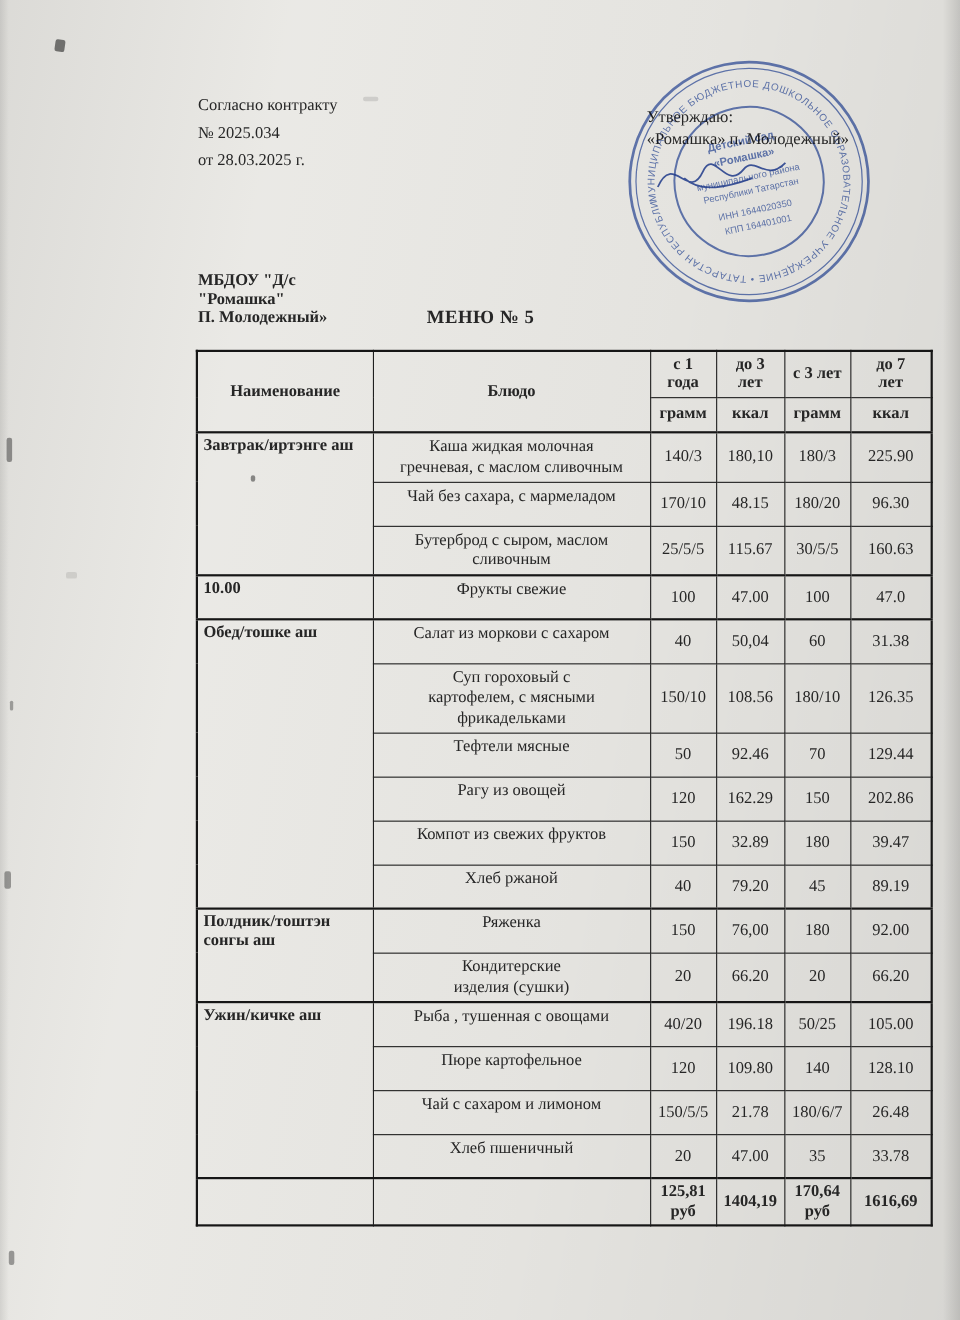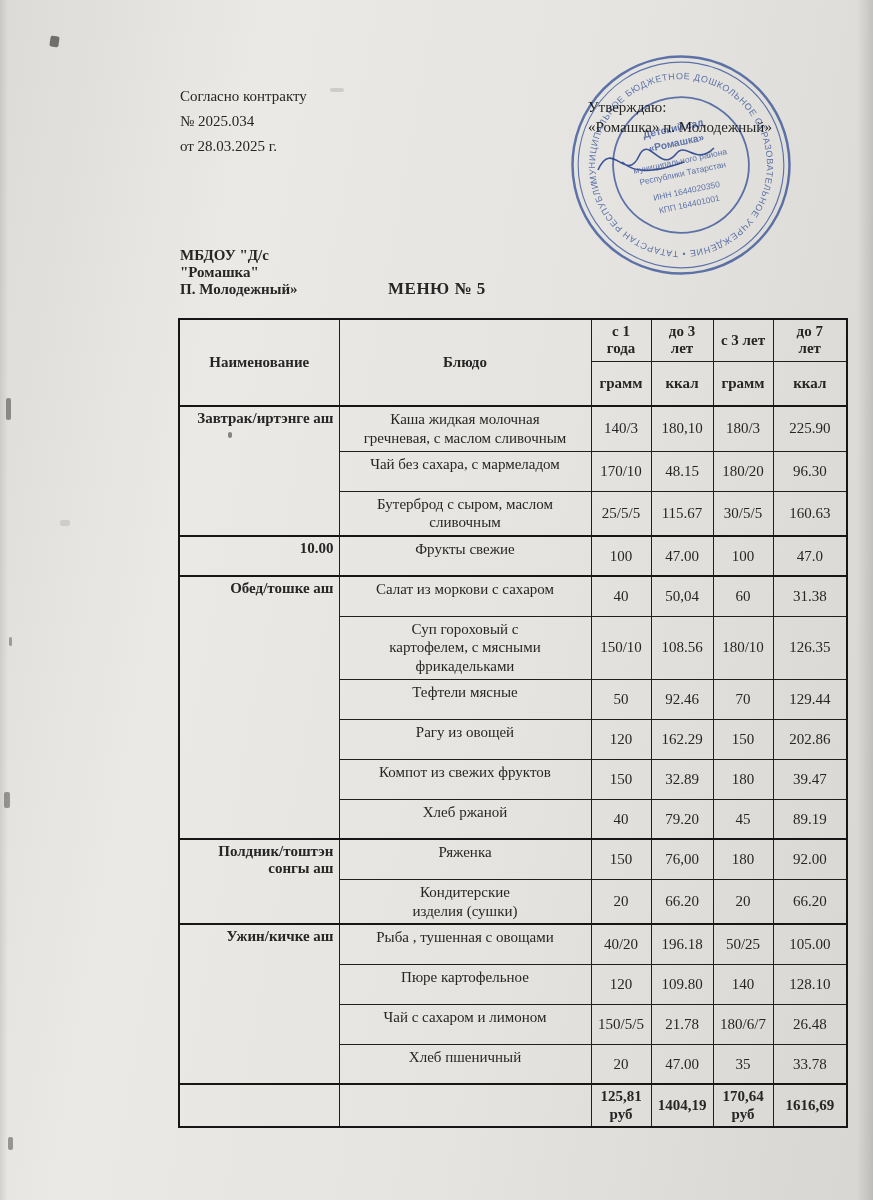--- a/index.html
+++ b/index.html
@@ -32,23 +32,23 @@
   .st-big { font-size:9px; font-weight:bold; }
   .st-small { font-size:7.5px; }
 
   .signature { position:absolute; left:592px; top:132px; width:132px; height:58px; pointer-events:none; }
   .signature path { fill:none; stroke:#1f3a8a; stroke-width:1.6; opacity:0.85; }
 
   .menu-table { position:absolute; left:178px; top:318px; width:668px;
     border-collapse:collapse; table-layout:fixed; border:2px solid #161616; }
   .menu-table th, .menu-table td { border:1.5px solid #1f1f1f; font-size:15px; padding:3px 5px; }
   .menu-table thead th { font-weight:bold; text-align:center; vertical-align:middle; white-space:pre-line; height:42px; }
-  .menu-table thead tr.row2 th { height:45px; padding:2px; }
+  .menu-table thead tr.row2 th { height:32px; padding:2px; }
   .menu-table tbody td { height:40px; }
-  .col-name { font-weight:bold; text-align:right; vertical-align:top; padding-top:10px; }
+  .col-name { font-weight:bold; text-align:left; vertical-align:top; padding-top:10px; }
   .col-dish { text-align:center; vertical-align:top; white-space:pre-line; padding-top:5px; line-height:1.25; }
   .col-num { text-align:center; vertical-align:middle; }
   .menu-table tr.section-start td { border-top:2.5px solid #161616; }
   .totals-row td { font-weight:bold; line-height:1.15; }
 
   .speck { position:absolute; background:#333; border-radius:2px; }
   .s1 { left:50px; top:36px; width:9px; height:11px; opacity:.65; transform:rotate(8deg); }
   .s2 { left:6px;  top:398px; width:5px; height:22px; opacity:.5; }
   .s3 { left:4px;  top:792px; width:6px; height:16px; opacity:.45; }
   .s4 { left:9px;  top:637px; width:3px; height:9px;  opacity:.4; }

